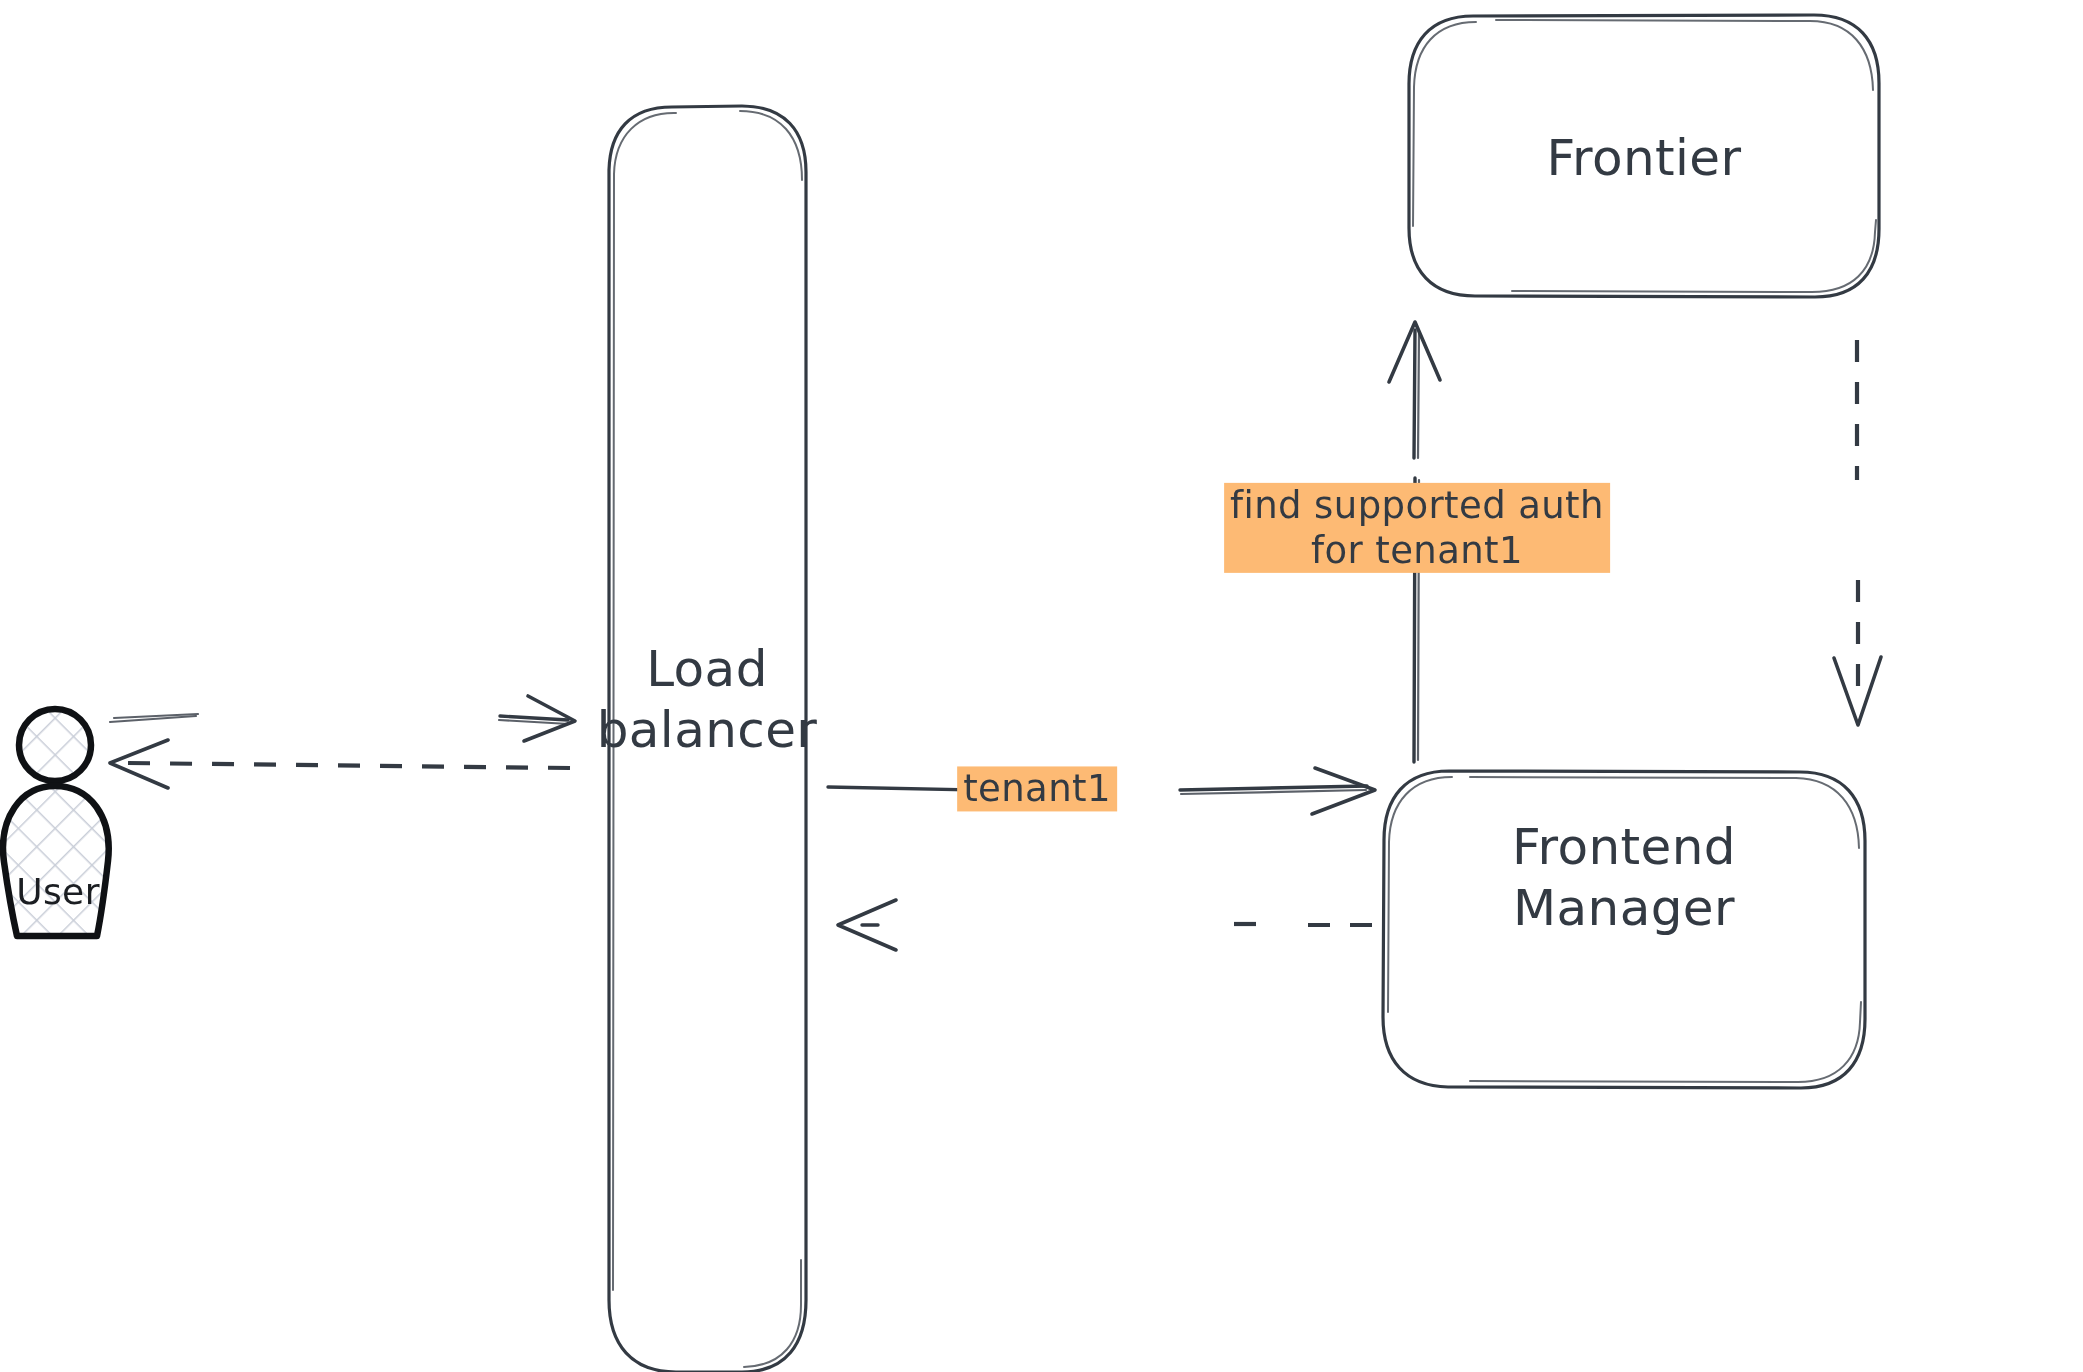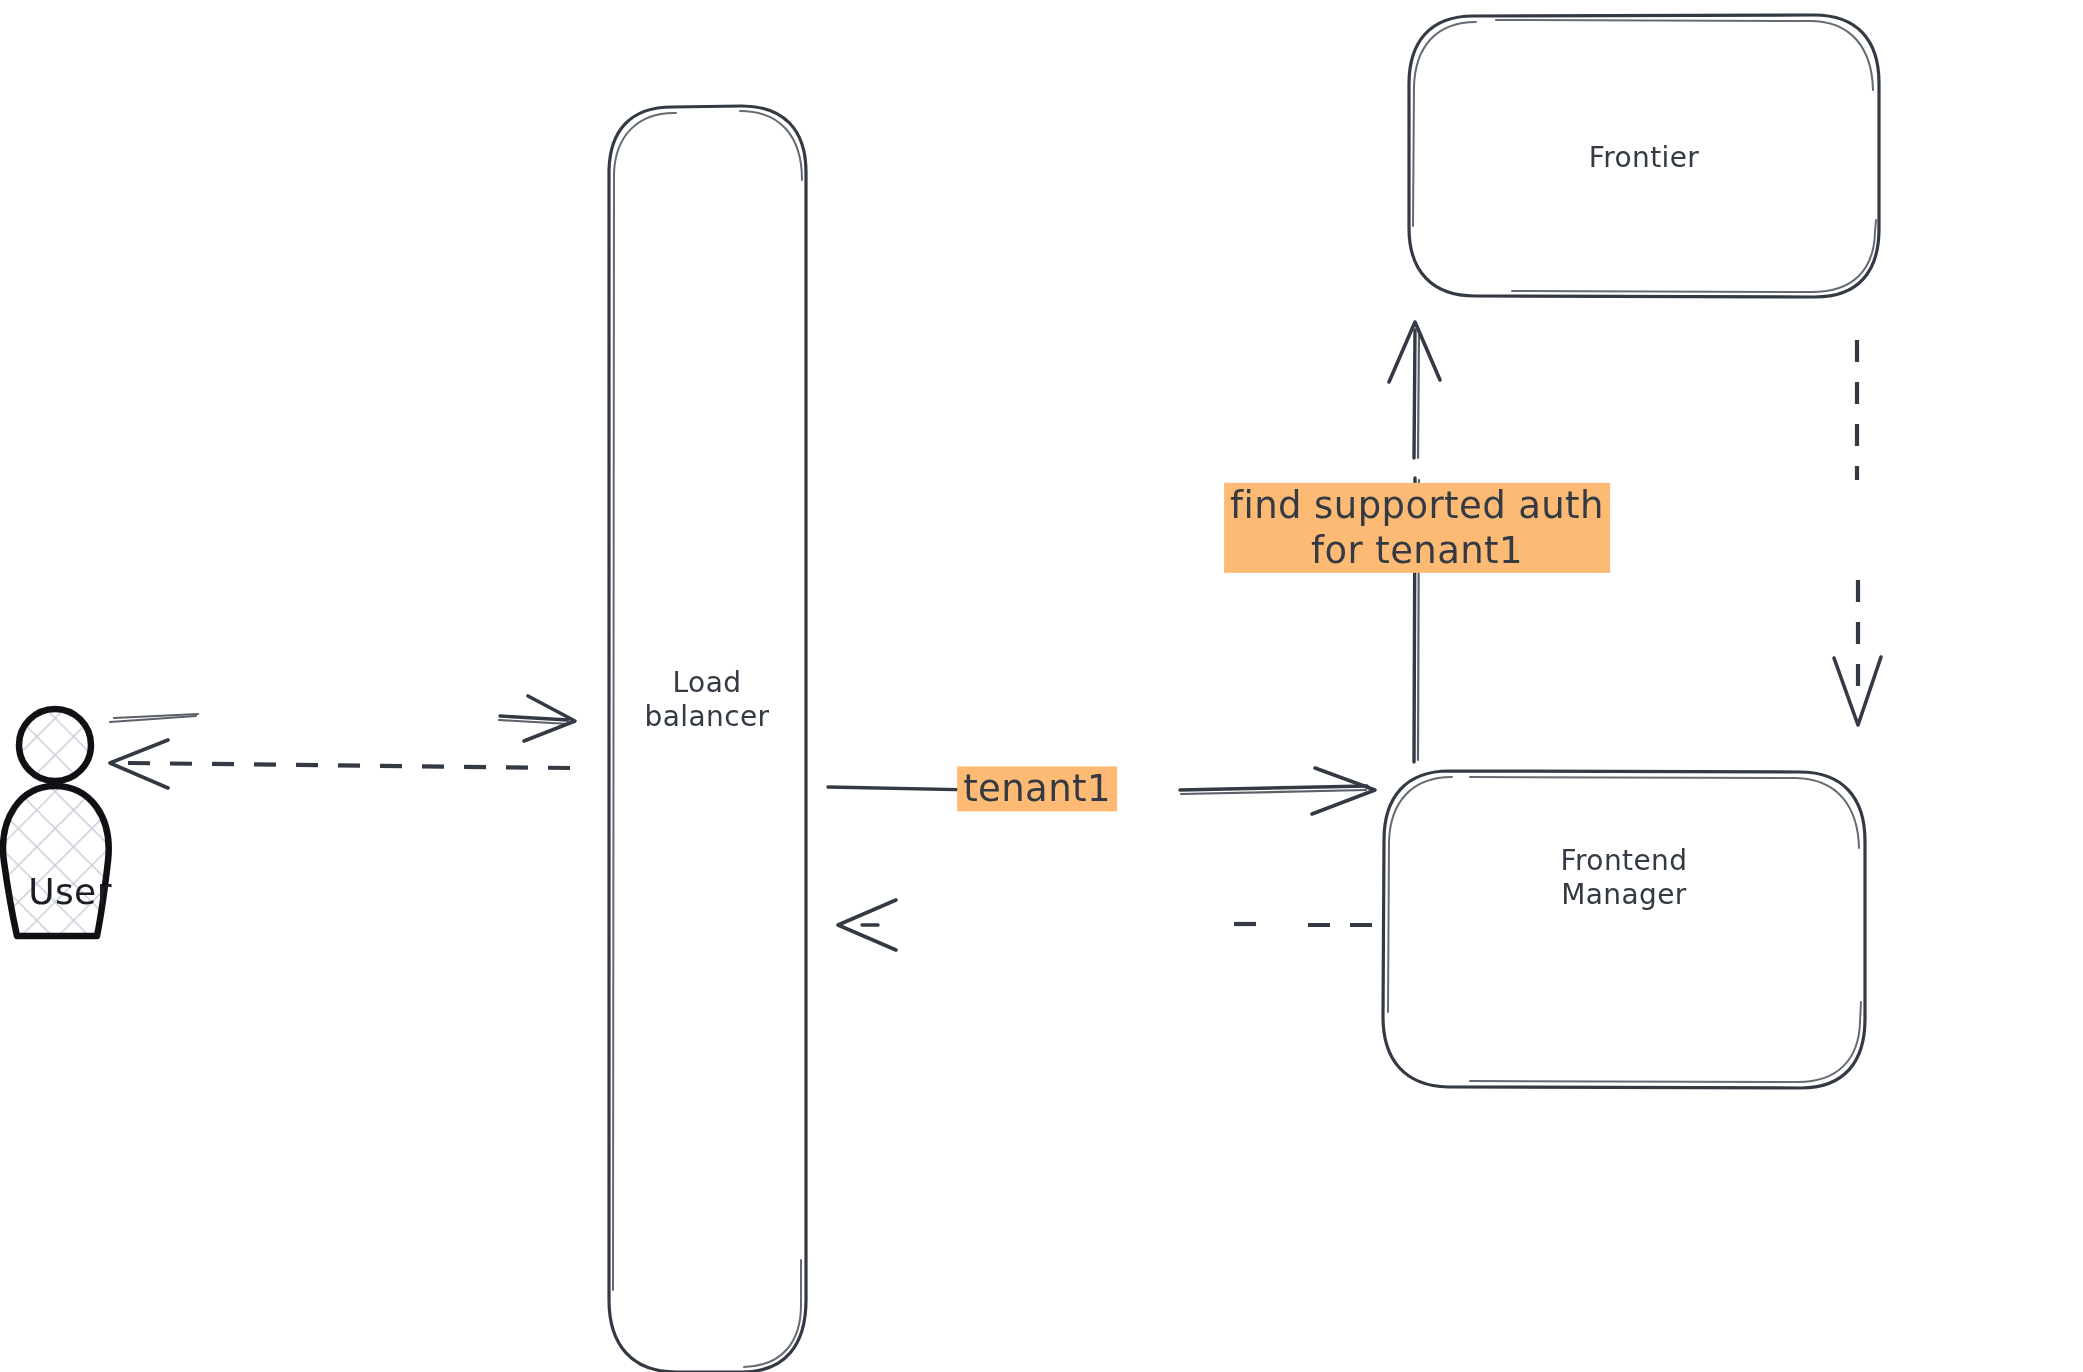--- a/index.html
+++ b/index.html
@@ -86,29 +86,28 @@
     text-align: center;
     white-space: pre;
     letter-spacing: 0.4px;
     user-select: none;
   }
   .dlabel.edge-label {
     background: #fdba74;
     padding: 0 6px;
   }
   .dlabel.node-label {
-    font-size: 28px;
+    font-size: 50px;
   }
   .dlabel.actor-label {
     font-size: 36px;
     color: #1b1e22;
   }
   .center-x {
     transform: translateX(-50%);
-    margin-left: 12px;
   }
   .center-xy {
     transform: translate(-50%, -50%);
   }
 </style>
 </head>
 <body>
 
 <div id="canvas">
 

